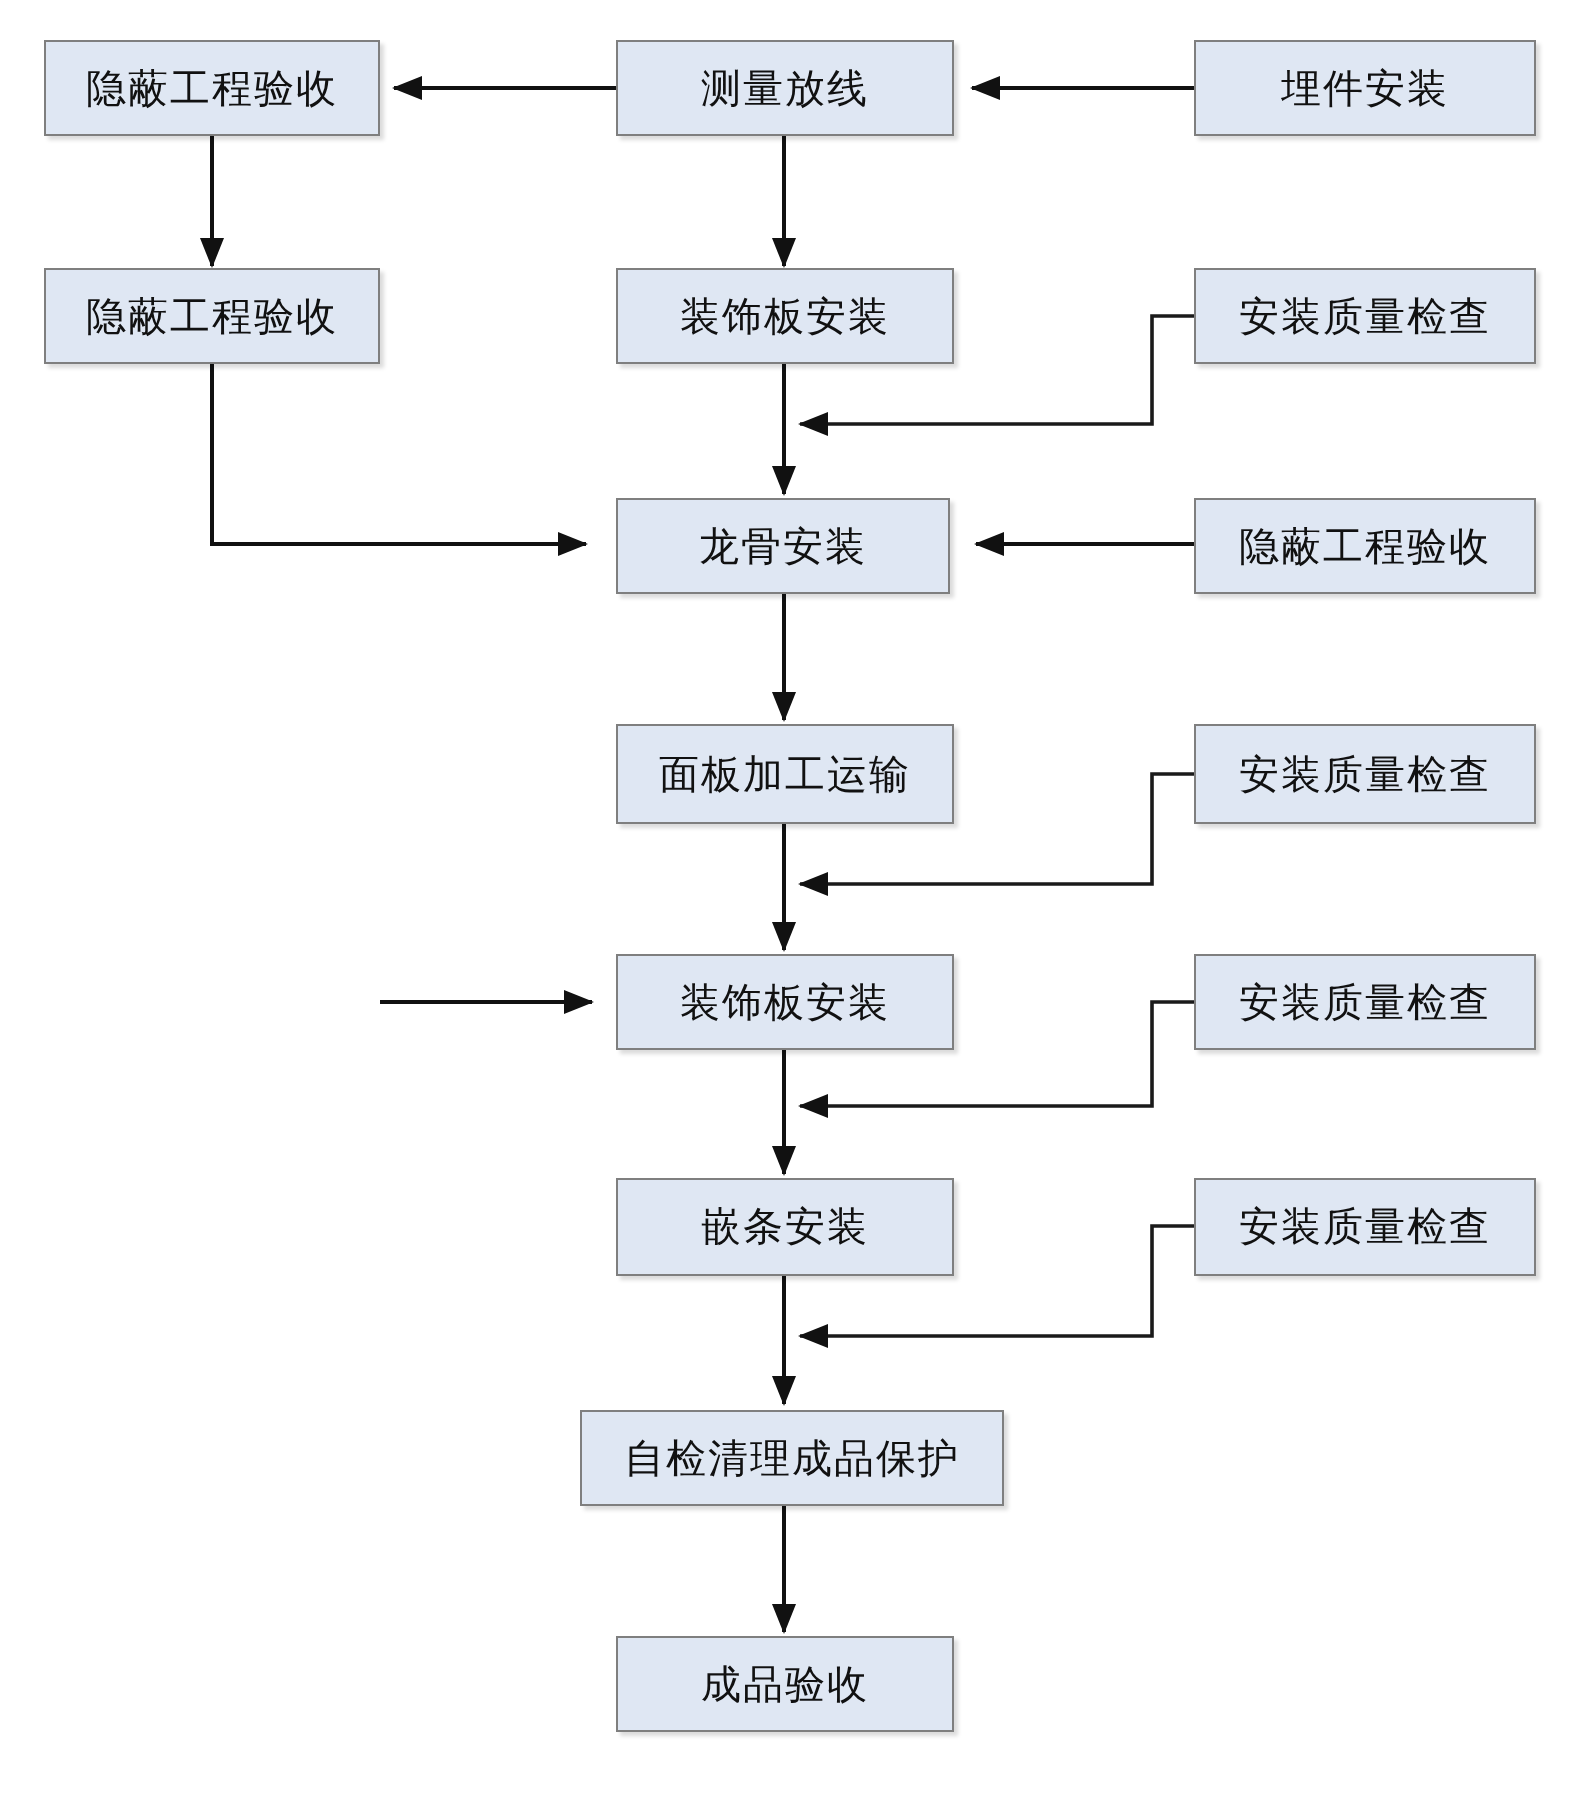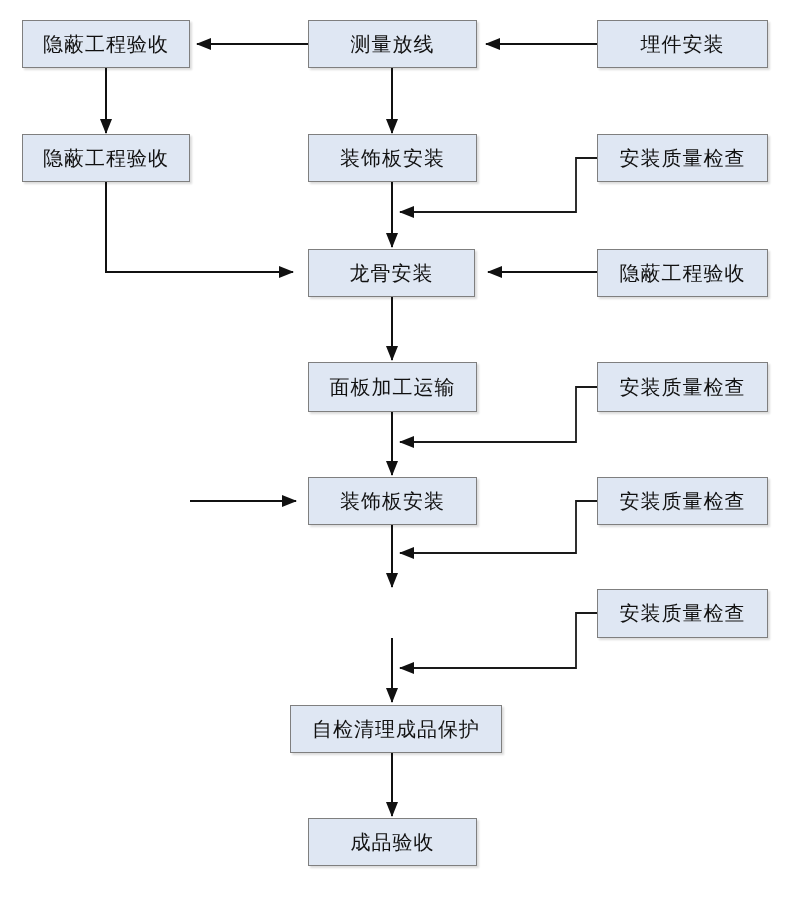--- a/index.html
+++ b/index.html
@@ -68,19 +68,20 @@
 
   <div class="node" style="left:308px;top:249px;width:167px;height:48px">龙骨安装</div>
   <div class="node" style="left:597px;top:249px;width:171px;height:48px">隐蔽工程验收</div>
 
   <div class="node" style="left:308px;top:362px;width:169px;height:50px">面板加工运输</div>
   <div class="node" style="left:597px;top:362px;width:171px;height:50px">安装质量检查</div>
 
   <div class="node" style="left:308px;top:477px;width:169px;height:48px">装饰板安装</div>
   <div class="node" style="left:597px;top:477px;width:171px;height:48px">安装质量检查</div>
 
+  <div class="node" style="left:308px;top:589px;width:169px;height:49px">嵌条安装</div>
   <div class="node" style="left:597px;top:589px;width:171px;height:49px">安装质量检查</div>
 
   <div class="node" style="left:308px;top:818px;width:169px;height:48px">成品验收</div>
 
   <div class="node" style="left:290px;top:705px;width:212px;height:48px">自检清理成品保护</div>
 
 </div>
 
 </body></html>

